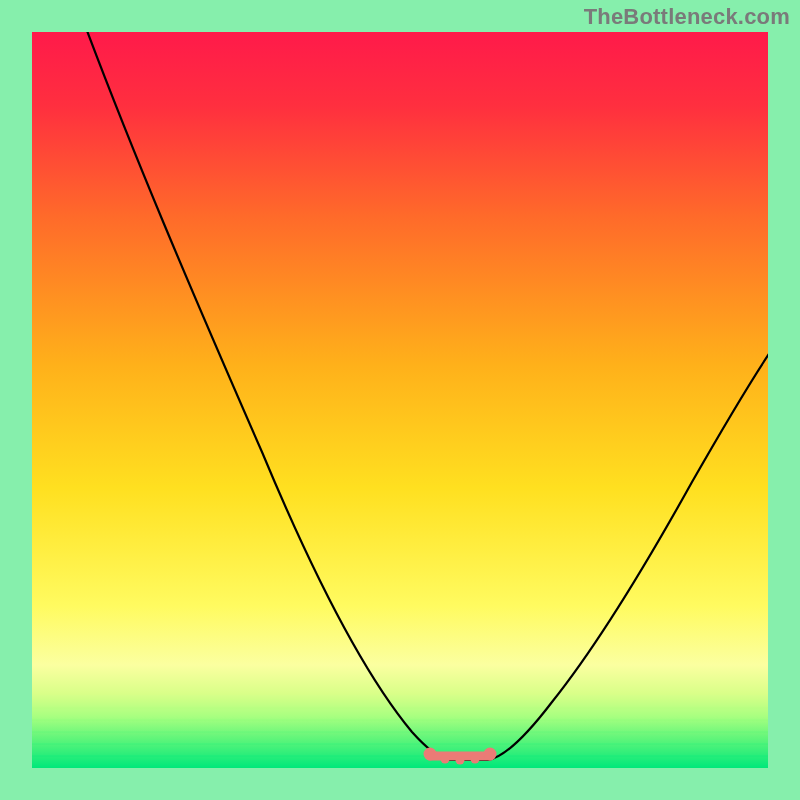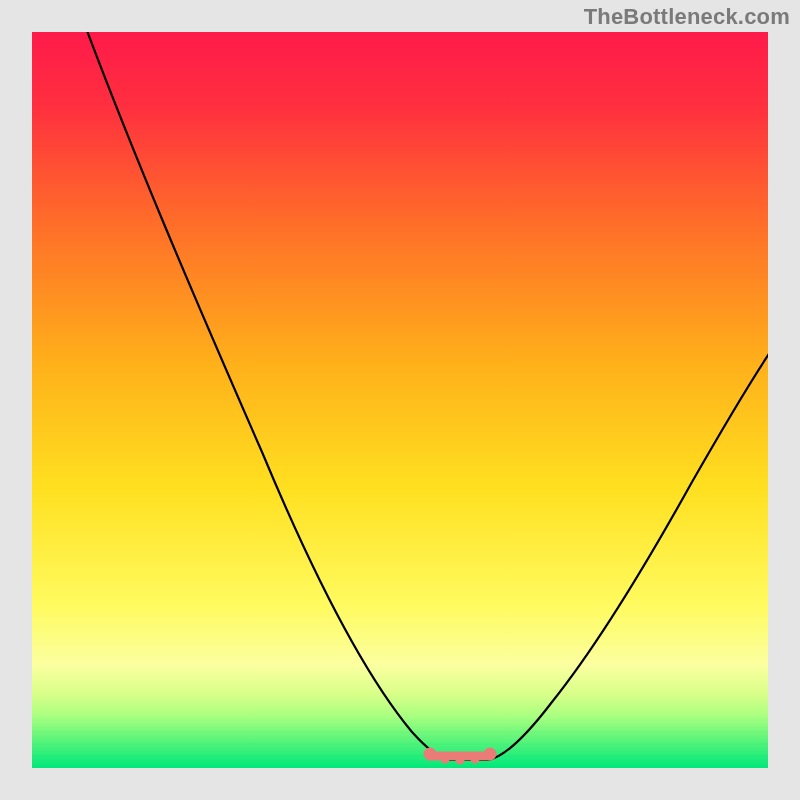--- a/index.html
+++ b/index.html
@@ -7,21 +7,21 @@
     padding: 0;
     width: 800px;
     height: 800px;
     overflow: hidden;
     background: #000;
   }
   .chart-outer {
     position: relative;
     width: 800px;
     height: 800px;
-    background: #e5e5e5;
+    background: #86efac;
   }
   .watermark {
     position: absolute;
     top: 4px;
     right: 10px;
     font-family: Arial, Helvetica, sans-serif;
     font-size: 22px;
     font-weight: bold;
     color: #7a7a7a;
     letter-spacing: 0.2px;

